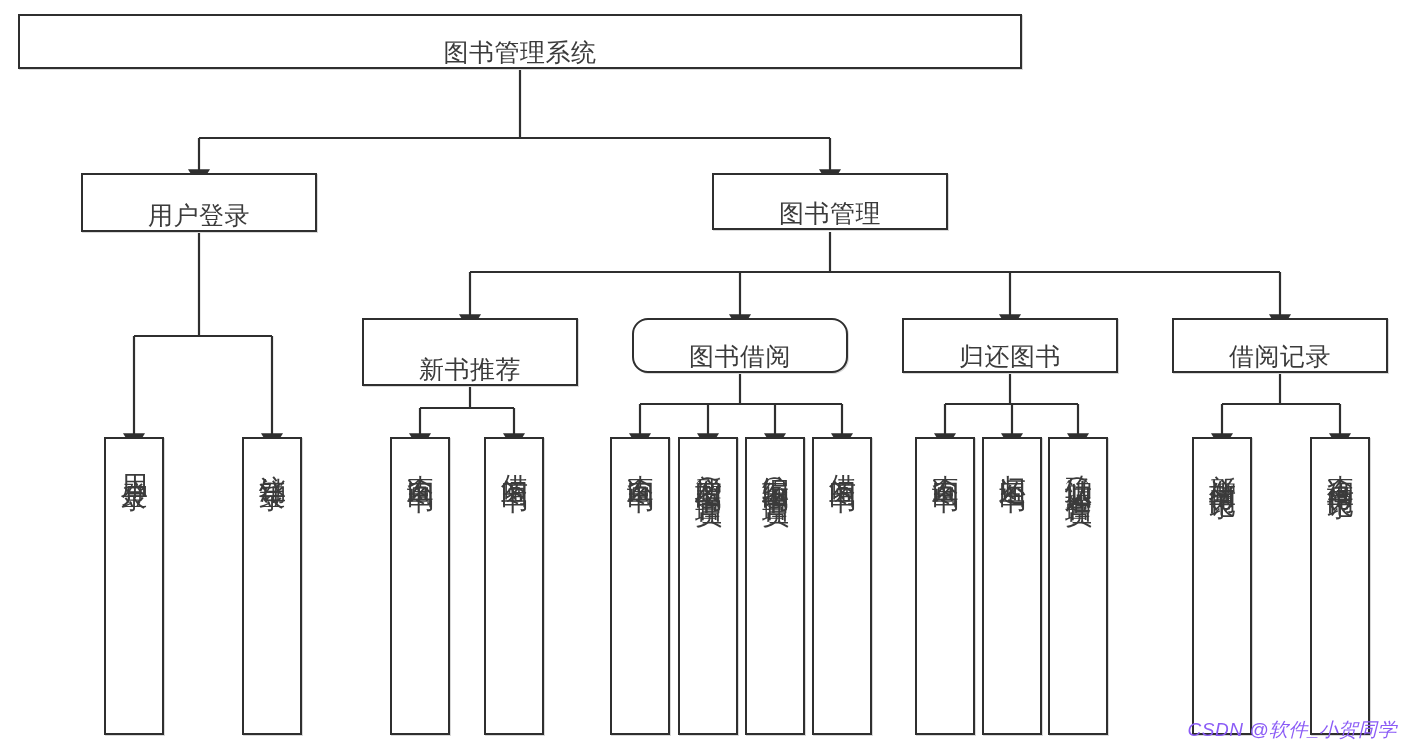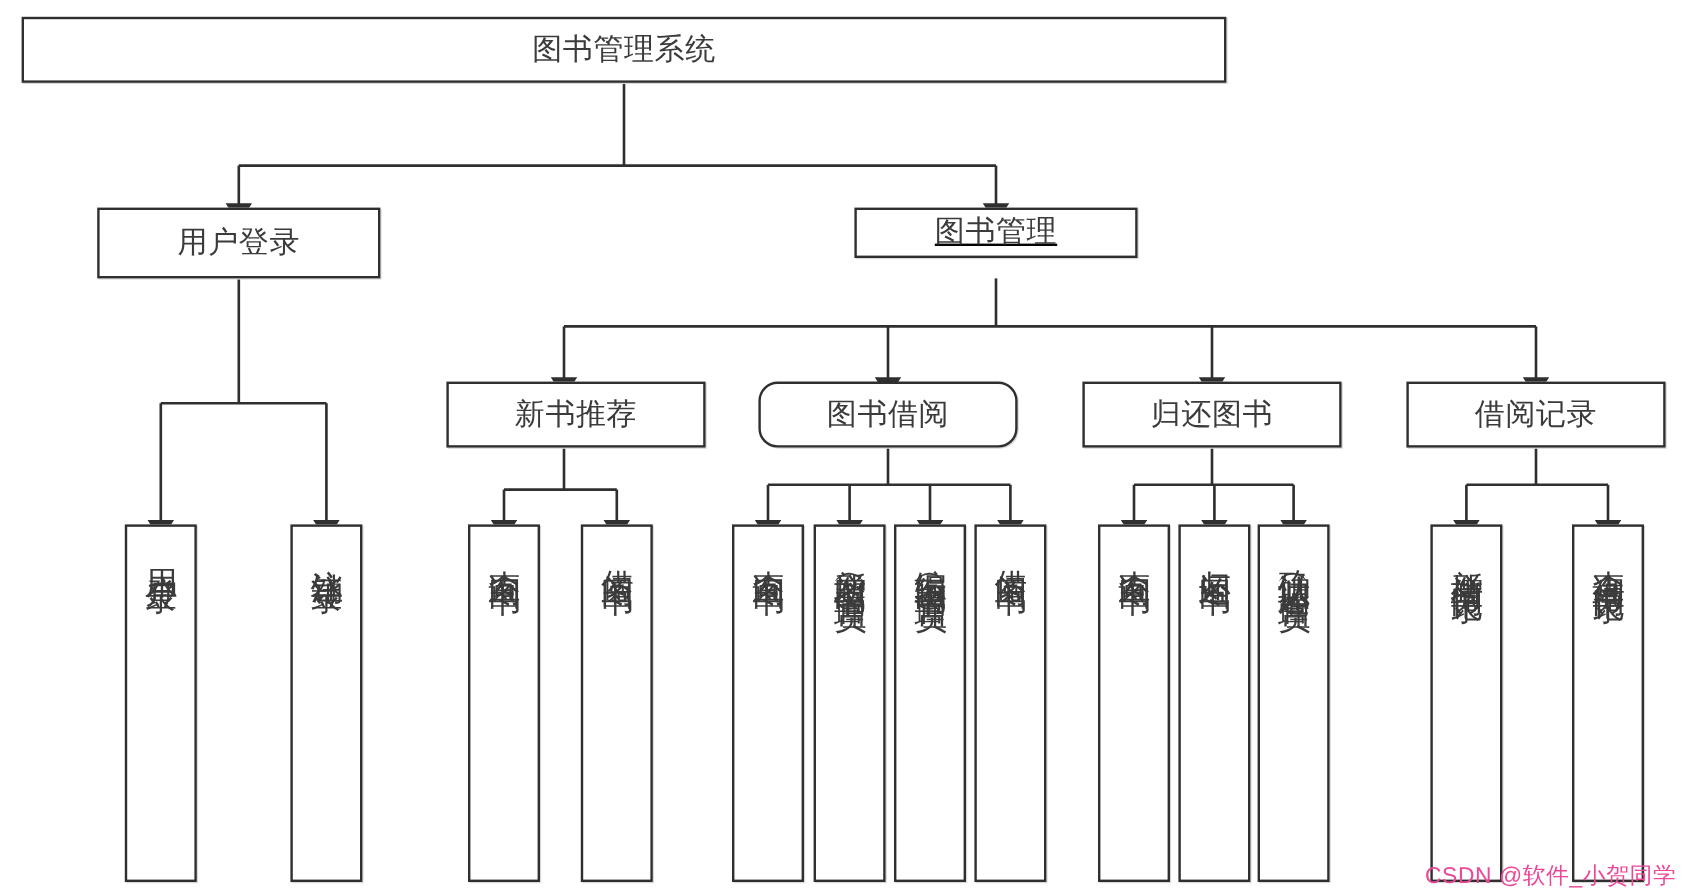--- a/index.html
+++ b/index.html
@@ -25,21 +25,21 @@
     height: 747px;
     pointer-events: none;
   }
   .node {
     position: absolute;
     box-sizing: border-box;
     background: #ffffff;
     border: 2px solid #2f2f2f;
     box-shadow: 1px 1px 0 0 #d9d9d9;
     display: flex;
-    align-items: center;
+    align-items: flex-end;
     justify-content: center;
     overflow: hidden;
   }
   .node .label {
     color: #3b3b3b;
     text-align: center;
     line-height: 1.18;
     letter-spacing: 0.5px;
     white-space: pre;
   }
@@ -56,23 +56,24 @@
     text-orientation: upright;
     font-size: 27px;
     letter-spacing: 4px;
     line-height: 1;
   }
   #watermark {
     position: absolute;
     right: 8px;
     bottom: 4px;
     font-size: 19px;
-    color: #ec4899;
+    color: #8b5cf6;
     letter-spacing: 0.5px;
     white-space: nowrap;
+    font-style: italic;
   }
 </style>
 </head>
 <body>
 
 <div id="canvas">
   <svg id="wires" viewBox="0 0 1405 747">
     <defs>
       <marker id="arrow" markerWidth="14" markerHeight="16" refX="1.2" refY="5" orient="auto" markerUnits="strokeWidth">
         <path d="M0,0 L0,10 L8,5 z" fill="#2f2f2f"></path>
@@ -115,24 +116,24 @@
       </g>
   </svg>
 
   <div id="node-layer">
       <div class="node horiz" style="left: 18px; top: 14px; width: 1004px; height: 55px;">
         <span class="label">图书管理系统</span>
       </div>
       <div class="node horiz" style="left: 81px; top: 173px; width: 236px; height: 59px;">
         <span class="label">用户登录</span>
       </div>
-      <div class="node horiz" style="left: 712px; top: 173px; width: 236px; height: 42px; text-decoration: underline;">
+      <div class="node horiz" style="left: 712px; top: 173px; width: 236px; height: 57px;">
         <span class="label">图书管理</span>
       </div>
-      <div class="node horiz" style="left: 372px; top: 318px; width: 216px; height: 55px;">
+      <div class="node horiz" style="left: 362px; top: 318px; width: 216px; height: 68px;">
         <span class="label">新书推荐</span>
       </div>
       <div class="node horiz" style="left: 632px; top: 318px; width: 216px; height: 55px; border-radius: 16px;">
         <span class="label">图书借阅</span>
       </div>
       <div class="node horiz" style="left: 902px; top: 318px; width: 216px; height: 55px;">
         <span class="label">归还图书</span>
       </div>
       <div class="node horiz" style="left: 1172px; top: 318px; width: 216px; height: 55px;">
         <span class="label">借阅记录</span>

